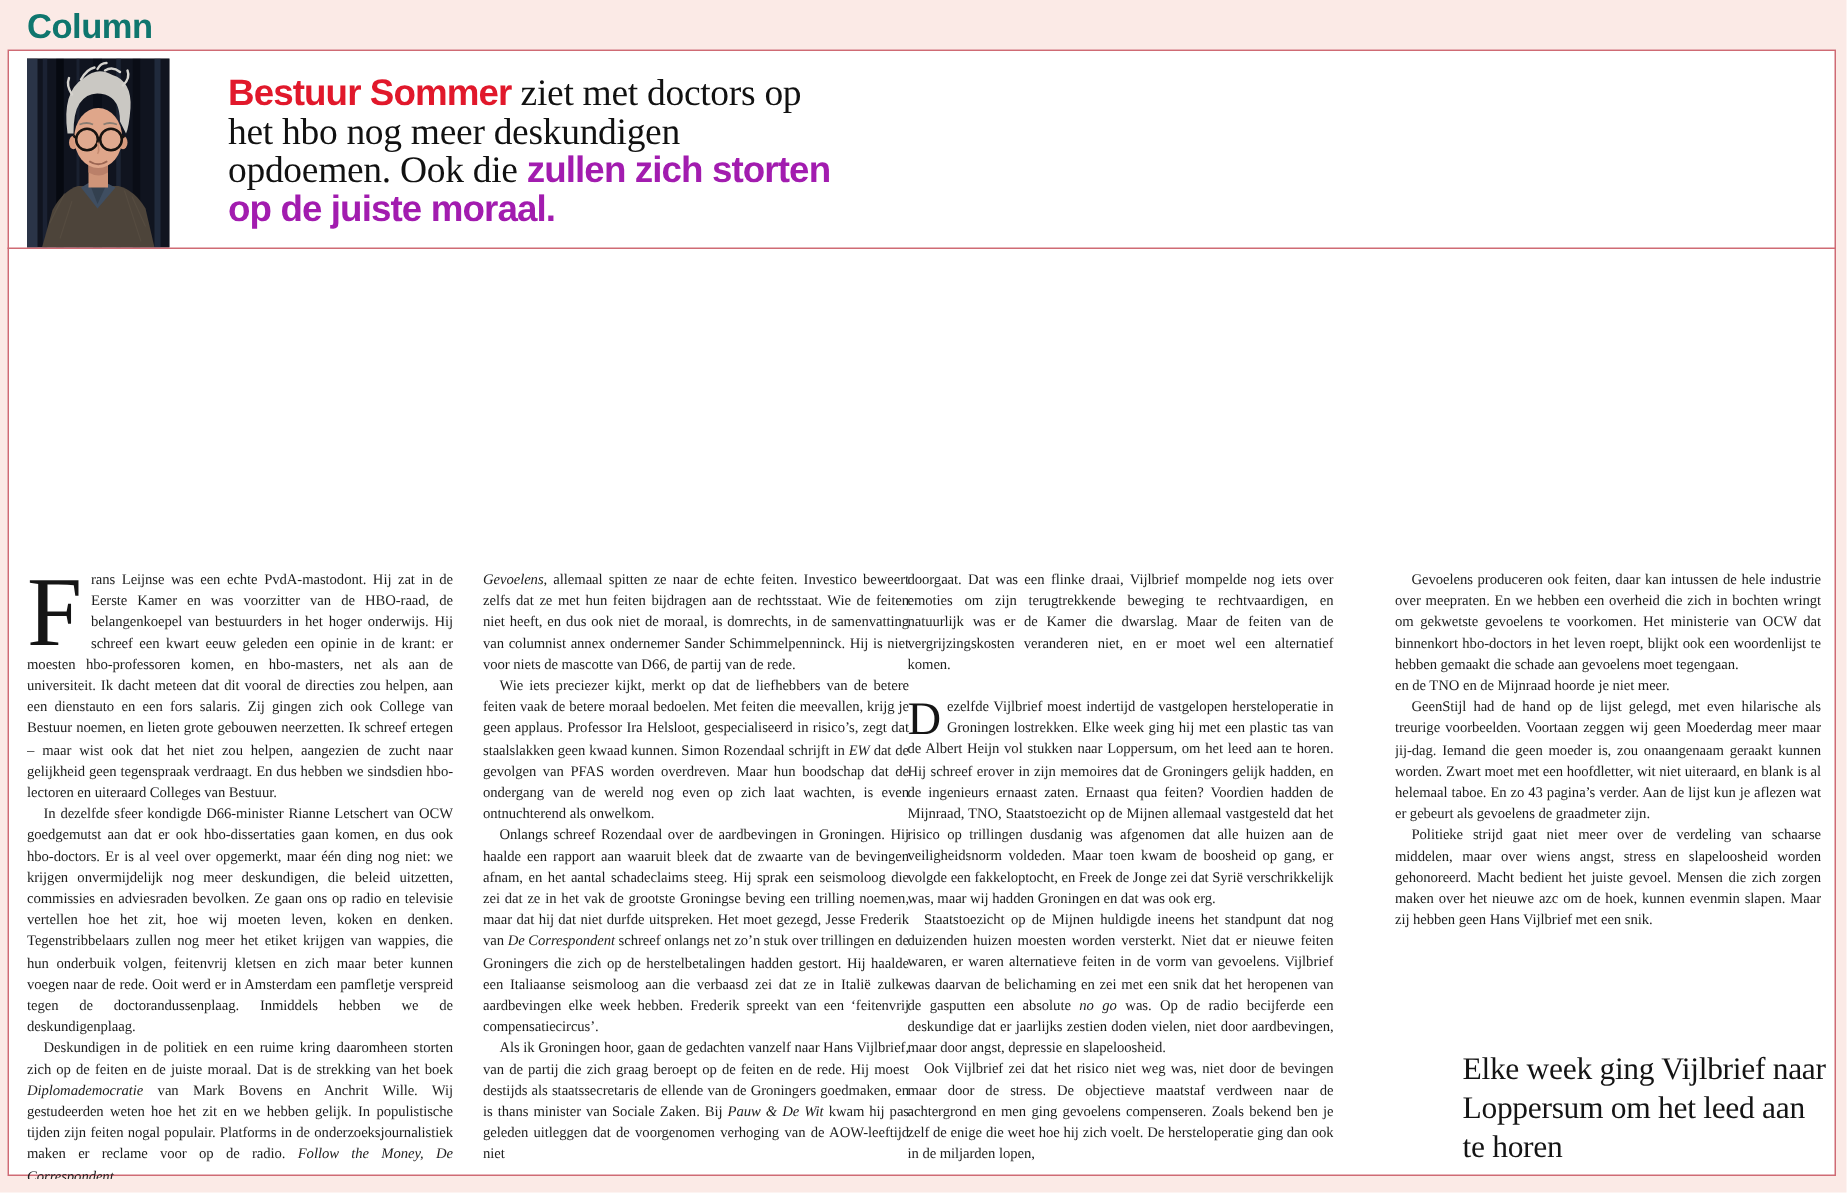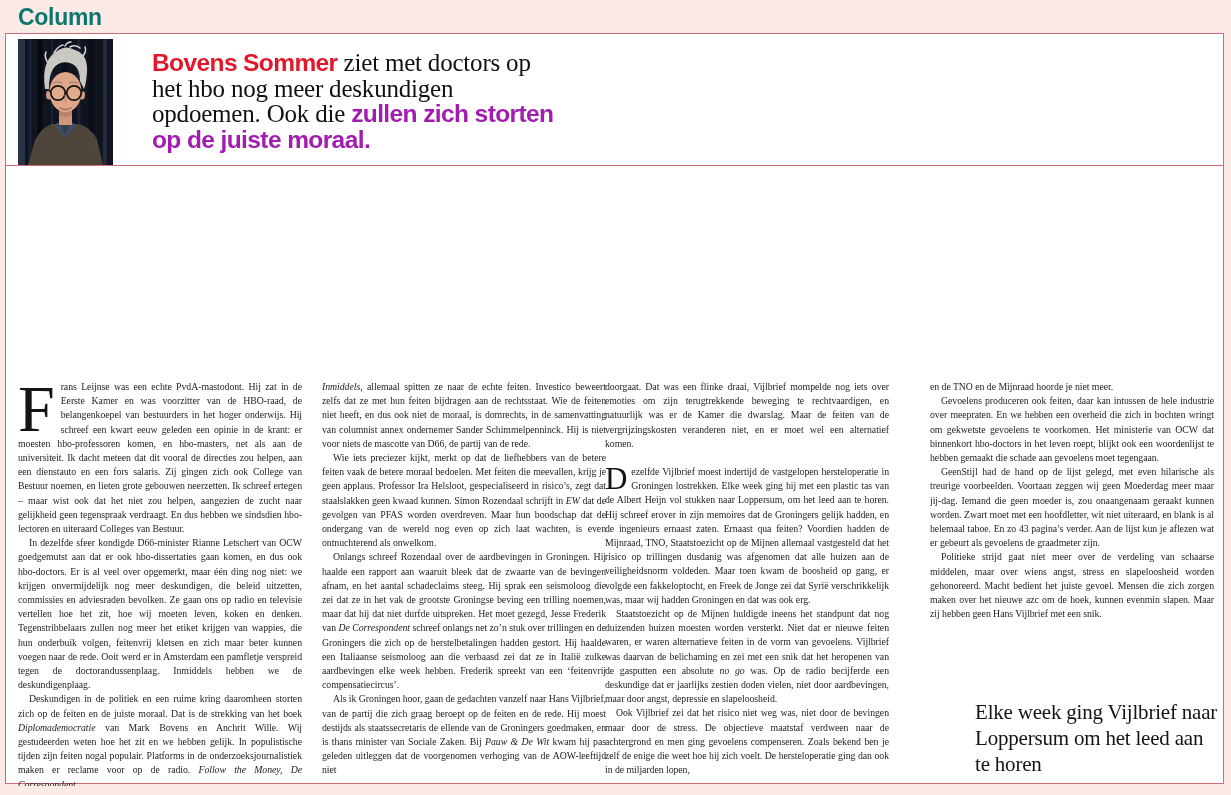--- a/index.html
+++ b/index.html
@@ -115,42 +115,42 @@
       <path d="M47.2,53 L48.8,53" fill="none"></path>
       <path d="M32.8,53 L31,51.5" fill="none"></path>
         <path d="M63.2,53 L65,51.5" fill="none"></path>
     </g>
     <path d="M47,56 q1.6,5.5 0,7.5" stroke="#c68b70" stroke-width="1.1" fill="none"></path>
     <path d="M41.5,68.5 q6,4 12,0" stroke="#9c6653" stroke-width="1.4" fill="none"></path>
   </svg>
 </div>
 
 <div class="headline">
-  <span class="hl-author">Bovens Sommer</span><span class="hl-serif"> ziet met doctors op het hbo nog meer deskundigen opdoemen. Ook die </span><span class="hl-bold">zullen zich storten op de juiste moraal.</span>
+  <span class="hl-author">Bestuur Sommer</span><span class="hl-serif"> ziet met doctors op het hbo nog meer deskundigen opdoemen. Ook die </span><span class="hl-bold">zullen zich storten op de juiste moraal.</span>
 </div>
 
 <div class="band-rule"></div>
 
 <div class="body-col col-0">
     <p class="para"><span class="dropcap dc4">F</span>rans Leijnse was een echte PvdA-mastodont. Hij zat in de Eerste Kamer en was voorzitter van de HBO-raad, de belangenkoepel van bestuurders in het hoger onderwijs. Hij schreef een kwart eeuw geleden een opinie in de krant: er moesten hbo-professoren komen, en hbo-masters, net als aan de universiteit. Ik dacht meteen dat dit vooral de directies zou helpen, aan een dienstauto en een fors salaris. Zij gingen zich ook College van Bestuur noemen, en lieten grote gebouwen neerzetten. Ik schreef ertegen – maar wist ook dat het niet zou helpen, aangezien de zucht naar gelijkheid geen tegenspraak verdraagt. En dus hebben we sindsdien hbo-lectoren en uiteraard Colleges van Bestuur.</p>
     <p class="para indent">In dezelfde sfeer kondigde D66-minister Rianne Letschert van OCW goedgemutst aan dat er ook hbo-dissertaties gaan komen, en dus ook hbo-doctors. Er is al veel over opgemerkt, maar één ding nog niet: we krijgen onvermijdelijk nog meer deskundigen, die beleid uitzetten, commissies en adviesraden bevolken. Ze gaan ons op radio en televisie vertellen hoe het zit, hoe wij moeten leven, koken en denken. Tegenstribbelaars zullen nog meer het etiket krijgen van wappies, die hun onderbuik volgen, feitenvrij kletsen en zich maar beter kunnen voegen naar de rede. Ooit werd er in Amsterdam een pamfletje verspreid tegen de doctorandussenplaag. Inmiddels hebben we de deskundigenplaag.</p>
     <p class="para indent">Deskundigen in de politiek en een ruime kring daaromheen storten zich op de feiten en de juiste moraal. Dat is de strekking van het boek <i>Diplomademocratie</i> van Mark Bovens en Anchrit Wille. Wij gestudeerden weten hoe het zit en we hebben gelijk. In populistische tijden zijn feiten nogal populair. Platforms in de onderzoeksjournalistiek maken er reclame voor op de radio. <i>Follow the Money, De Correspondent,</i></p>
   </div>
 <div class="body-col col-1">
-    <p class="para"><i>Inmiddels</i>, allemaal spitten ze naar de echte feiten. Investico beweert zelfs dat ze met hun feiten bijdragen aan de rechtsstaat. Wie de feiten niet heeft, en dus ook niet de moraal, is domrechts, in de samenvatting van columnist annex ondernemer Sander Schimmelpenninck. Hij is niet voor niets de mascotte van D66, de partij van de rede.</p>
+    <p class="para"><i>Gevoelens</i>, allemaal spitten ze naar de echte feiten. Investico beweert zelfs dat ze met hun feiten bijdragen aan de rechtsstaat. Wie de feiten niet heeft, en dus ook niet de moraal, is domrechts, in de samenvatting van columnist annex ondernemer Sander Schimmelpenninck. Hij is niet voor niets de mascotte van D66, de partij van de rede.</p>
     <p class="para indent">Wie iets preciezer kijkt, merkt op dat de liefhebbers van de betere feiten vaak de betere moraal bedoelen. Met feiten die meevallen, krijg je geen applaus. Professor Ira Helsloot, gespecialiseerd in risico’s, zegt dat staalslakken geen kwaad kunnen. Simon Rozendaal schrijft in <i>EW</i> dat de gevolgen van PFAS worden overdreven. Maar hun boodschap dat de ondergang van de wereld nog even op zich laat wachten, is even ontnuchterend als onwelkom.</p>
     <p class="para indent">Onlangs schreef Rozendaal over de aardbevingen in Groningen. Hij haalde een rapport aan waaruit bleek dat de zwaarte van de bevingen afnam, en het aantal schadeclaims steeg. Hij sprak een seismoloog die zei dat ze in het vak de grootste Groningse beving een trilling noemen, maar dat hij dat niet durfde uitspreken. Het moet gezegd, Jesse Frederik van <i>De Correspondent</i> schreef onlangs net zo’n stuk over trillingen en de Groningers die zich op de herstelbetalingen hadden gestort. Hij haalde een Italiaanse seismoloog aan die verbaasd zei dat ze in Italië zulke aardbevingen elke week hebben. Frederik spreekt van een ‘feitenvrij compensatiecircus’.</p>
     <p class="para indent">Als ik Groningen hoor, gaan de gedachten vanzelf naar Hans Vijlbrief, van de partij die zich graag beroept op de feiten en de rede. Hij moest destijds als staatssecretaris de ellende van de Groningers goedmaken, en is thans minister van Sociale Zaken. Bij <i>Pauw &amp; De Wit</i> kwam hij pas geleden uitleggen dat de voorgenomen verhoging van de AOW-leeftijd niet</p>
   </div>
 <div class="body-col col-2">
     <p class="para">doorgaat. Dat was een flinke draai, Vijlbrief mompelde nog iets over emoties om zijn terugtrekkende beweging te rechtvaardigen, en natuurlijk was er de Kamer die dwarslag. Maar de feiten van de vergrijzingskosten veranderen niet, en er moet wel een alternatief komen.</p>
     <p class="para gap"><span class="dropcap dc2">D</span>ezelfde Vijlbrief moest indertijd de vastgelopen hersteloperatie in Groningen lostrekken. Elke week ging hij met een plastic tas van de Albert Heijn vol stukken naar Loppersum, om het leed aan te horen. Hij schreef erover in zijn memoires dat de Groningers gelijk hadden, en de ingenieurs ernaast zaten. Ernaast qua feiten? Voordien hadden de Mijnraad, TNO, Staatstoezicht op de Mijnen allemaal vastgesteld dat het risico op trillingen dusdanig was afgenomen dat alle huizen aan de veiligheidsnorm voldeden. Maar toen kwam de boosheid op gang, er volgde een fakkeloptocht, en Freek de Jonge zei dat Syrië verschrikkelijk was, maar wij hadden Groningen en dat was ook erg.</p>
     <p class="para indent">Staatstoezicht op de Mijnen huldigde ineens het standpunt dat nog duizenden huizen moesten worden versterkt. Niet dat er nieuwe feiten waren, er waren alternatieve feiten in de vorm van gevoelens. Vijlbrief was daarvan de belichaming en zei met een snik dat het heropenen van de gasputten een absolute <i>no go</i> was. Op de radio becijferde een deskundige dat er jaarlijks zestien doden vielen, niet door aardbevingen, maar door angst, depressie en slapeloosheid.</p>
     <p class="para indent">Ook Vijlbrief zei dat het risico niet weg was, niet door de bevingen maar door de stress. De objectieve maatstaf verdween naar de achtergrond en men ging gevoelens compenseren. Zoals bekend ben je zelf de enige die weet hoe hij zich voelt. De hersteloperatie ging dan ook in de miljarden lopen,</p>
   </div>
 <div class="body-col col-3">
+    <p class="para indent">Gevoelens produceren ook feiten, daar kan intussen de hele industrie over meepraten. En we hebben een overheid die zich in bochten wringt om gekwetste gevoelens te voorkomen. Het ministerie van OCW dat binnenkort hbo-doctors in het leven roept, blijkt ook een woordenlijst te hebben gemaakt die schade aan gevoelens moet tegengaan.</p>
     <p class="para">en de TNO en de Mijnraad hoorde je niet meer.</p>
-    <p class="para indent">Gevoelens produceren ook feiten, daar kan intussen de hele industrie over meepraten. En we hebben een overheid die zich in bochten wringt om gekwetste gevoelens te voorkomen. Het ministerie van OCW dat binnenkort hbo-doctors in het leven roept, blijkt ook een woordenlijst te hebben gemaakt die schade aan gevoelens moet tegengaan.</p>
     <p class="para indent">GeenStijl had de hand op de lijst gelegd, met even hilarische als treurige voorbeelden. Voortaan zeggen wij geen Moederdag meer maar jij-dag. Iemand die geen moeder is, zou onaangenaam geraakt kunnen worden. Zwart moet met een hoofdletter, wit niet uiteraard, en blank is al helemaal taboe. En zo 43 pagina’s verder. Aan de lijst kun je aflezen wat er gebeurt als gevoelens de graadmeter zijn.</p>
     <p class="para indent">Politieke strijd gaat niet meer over de verdeling van schaarse middelen, maar over wiens angst, stress en slapeloosheid worden gehonoreerd. Macht bedient het juiste gevoel. Mensen die zich zorgen maken over het nieuwe azc om de hoek, kunnen evenmin slapen. Maar zij hebben geen Hans Vijlbrief met een snik.</p>
   </div>
 
 <div class="pull-quote">Elke week ging Vijlbrief naar Loppersum om het leed aan te horen</div>
 
 </body></html>

